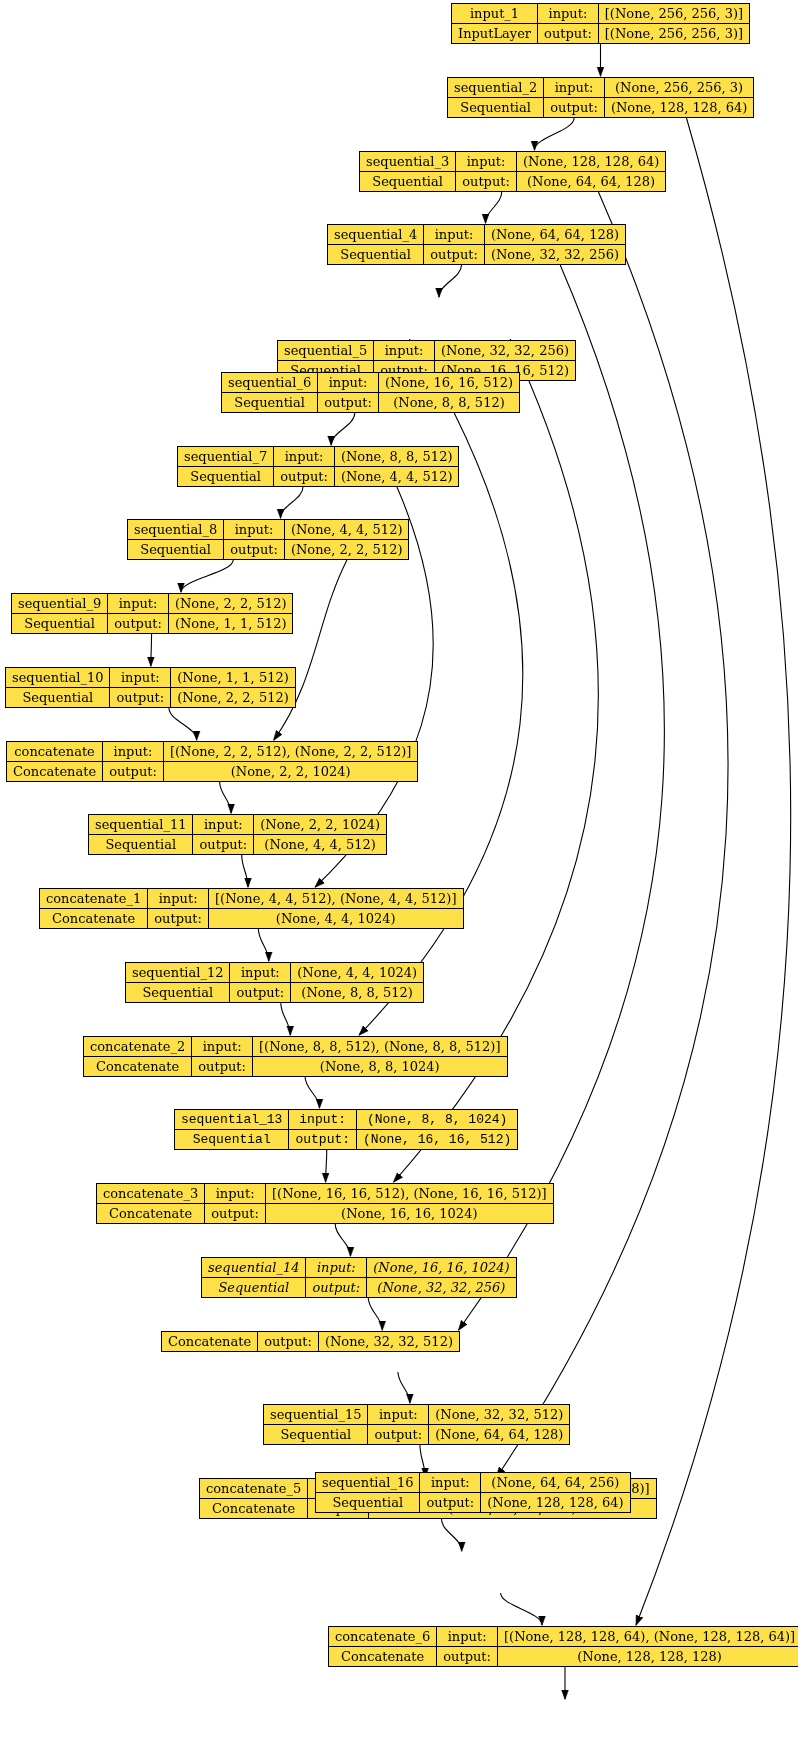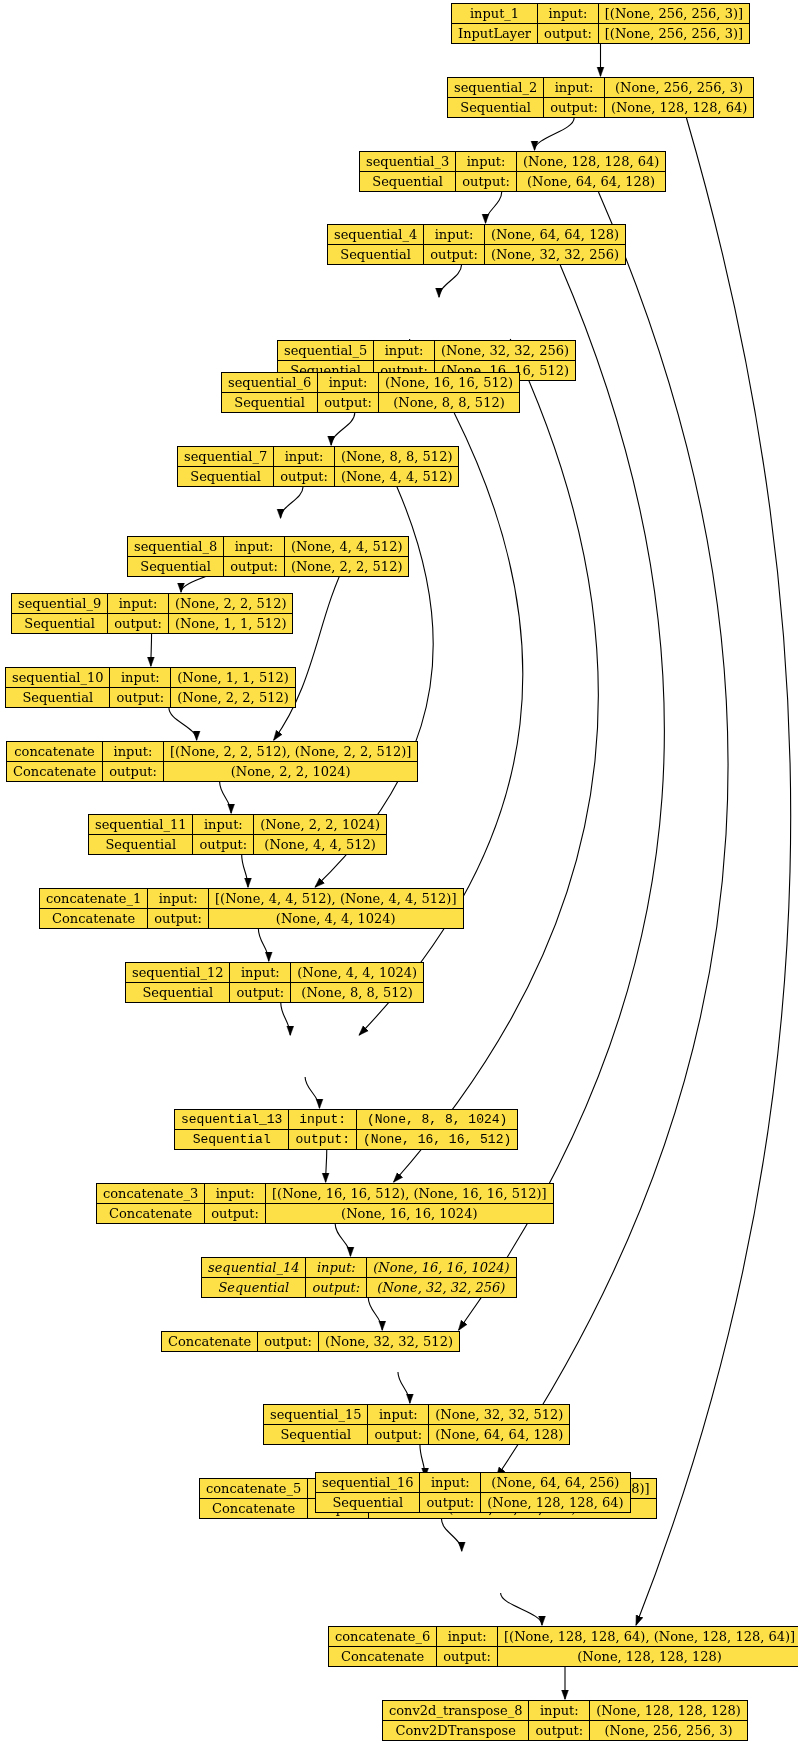--- a/index.html
+++ b/index.html
@@ -158,21 +158,21 @@
         <td>input:</td>
         <td>(None, 8, 8, 512)</td>
       </tr>
       <tr>
         <td>Sequential</td>
         <td>output:</td>
         <td>(None, 4, 4, 512)</td>
       </tr>
     </tbody>
   </table>
-    <table class="node" style="top: 536px; left: 127px; padding-left: 27px;">
+    <table class="node" style="top: 519px; left: 127px; padding-left: 27px;">
     <tbody>
       <tr>
         <td>sequential_8</td>
         <td>input:</td>
         <td>(None, 4, 4, 512)</td>
       </tr>
       <tr>
         <td>Sequential</td>
         <td>output:</td>
         <td>(None, 2, 2, 512)</td>
@@ -256,20 +256,34 @@
         <td>input:</td>
         <td>(None, 4, 4, 1024)</td>
       </tr>
       <tr>
         <td>Sequential</td>
         <td>output:</td>
         <td>(None, 8, 8, 512)</td>
       </tr>
     </tbody>
   </table>
+    <table class="node" style="top: 1036px; left: 83px;">
+    <tbody>
+      <tr>
+        <td>concatenate_2</td>
+        <td>input:</td>
+        <td>[(None, 8, 8, 512), (None, 8, 8, 512)]</td>
+      </tr>
+      <tr>
+        <td>Concatenate</td>
+        <td>output:</td>
+        <td>(None, 8, 8, 1024)</td>
+      </tr>
+    </tbody>
+  </table>
     <table class="node" style="top: 1109px; left: 174px; font-family: Liberation Mono, monospace;">
     <tbody>
       <tr>
         <td>sequential_13</td>
         <td>input:</td>
         <td>(None, 8, 8, 1024)</td>
       </tr>
       <tr>
         <td>Sequential</td>
         <td>output:</td>
@@ -360,30 +374,16 @@
     <tbody>
       <tr>
         <td>concatenate_6</td>
         <td>input:</td>
         <td>[(None, 128, 128, 64), (None, 128, 128, 64)]</td>
       </tr>
       <tr>
         <td>Concatenate</td>
         <td>output:</td>
         <td>(None, 128, 128, 128)</td>
-      </tr>
-    </tbody>
-  </table>
-    <table class="node" style="top: 1700px; left: 382px;">
-    <tbody>
-      <tr>
-        <td>conv2d_transpose_8</td>
-        <td>input:</td>
-        <td>(None, 128, 128, 128)</td>
-      </tr>
-      <tr>
-        <td>Conv2DTranspose</td>
-        <td>output:</td>
-        <td>(None, 256, 256, 3)</td>
       </tr>
     </tbody>
   </table>
   </div>
 
 </body></html>

